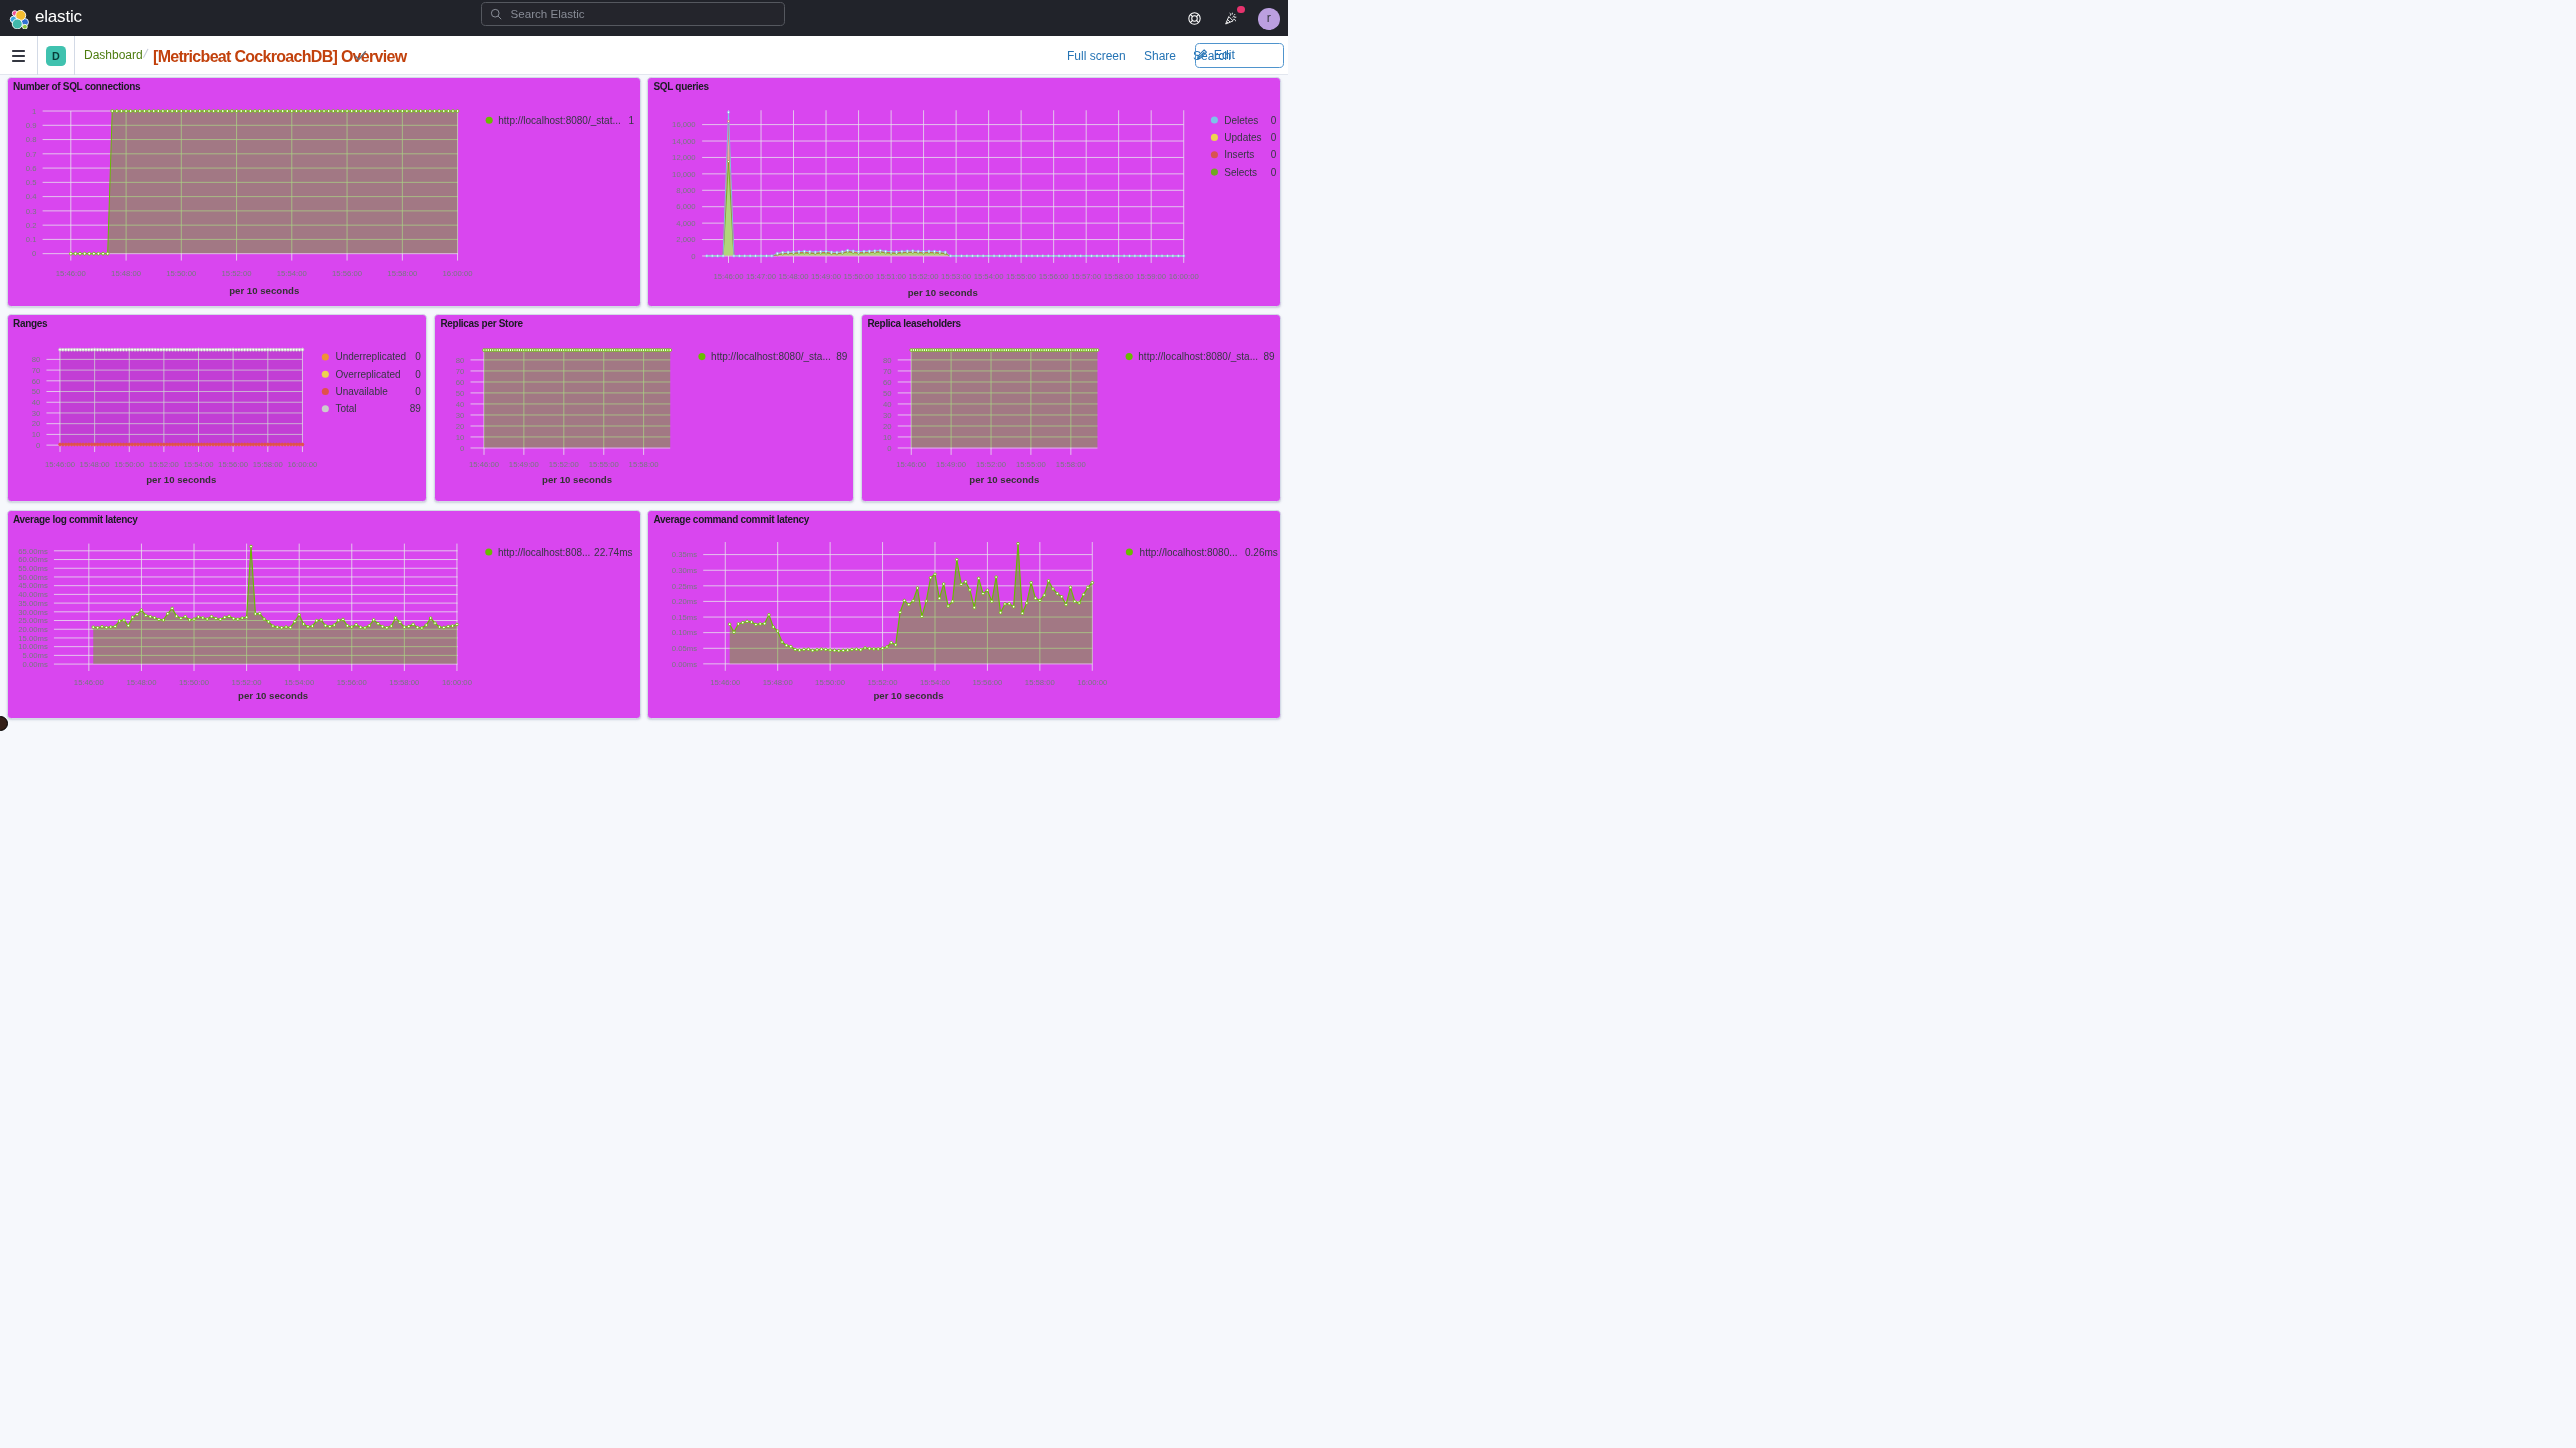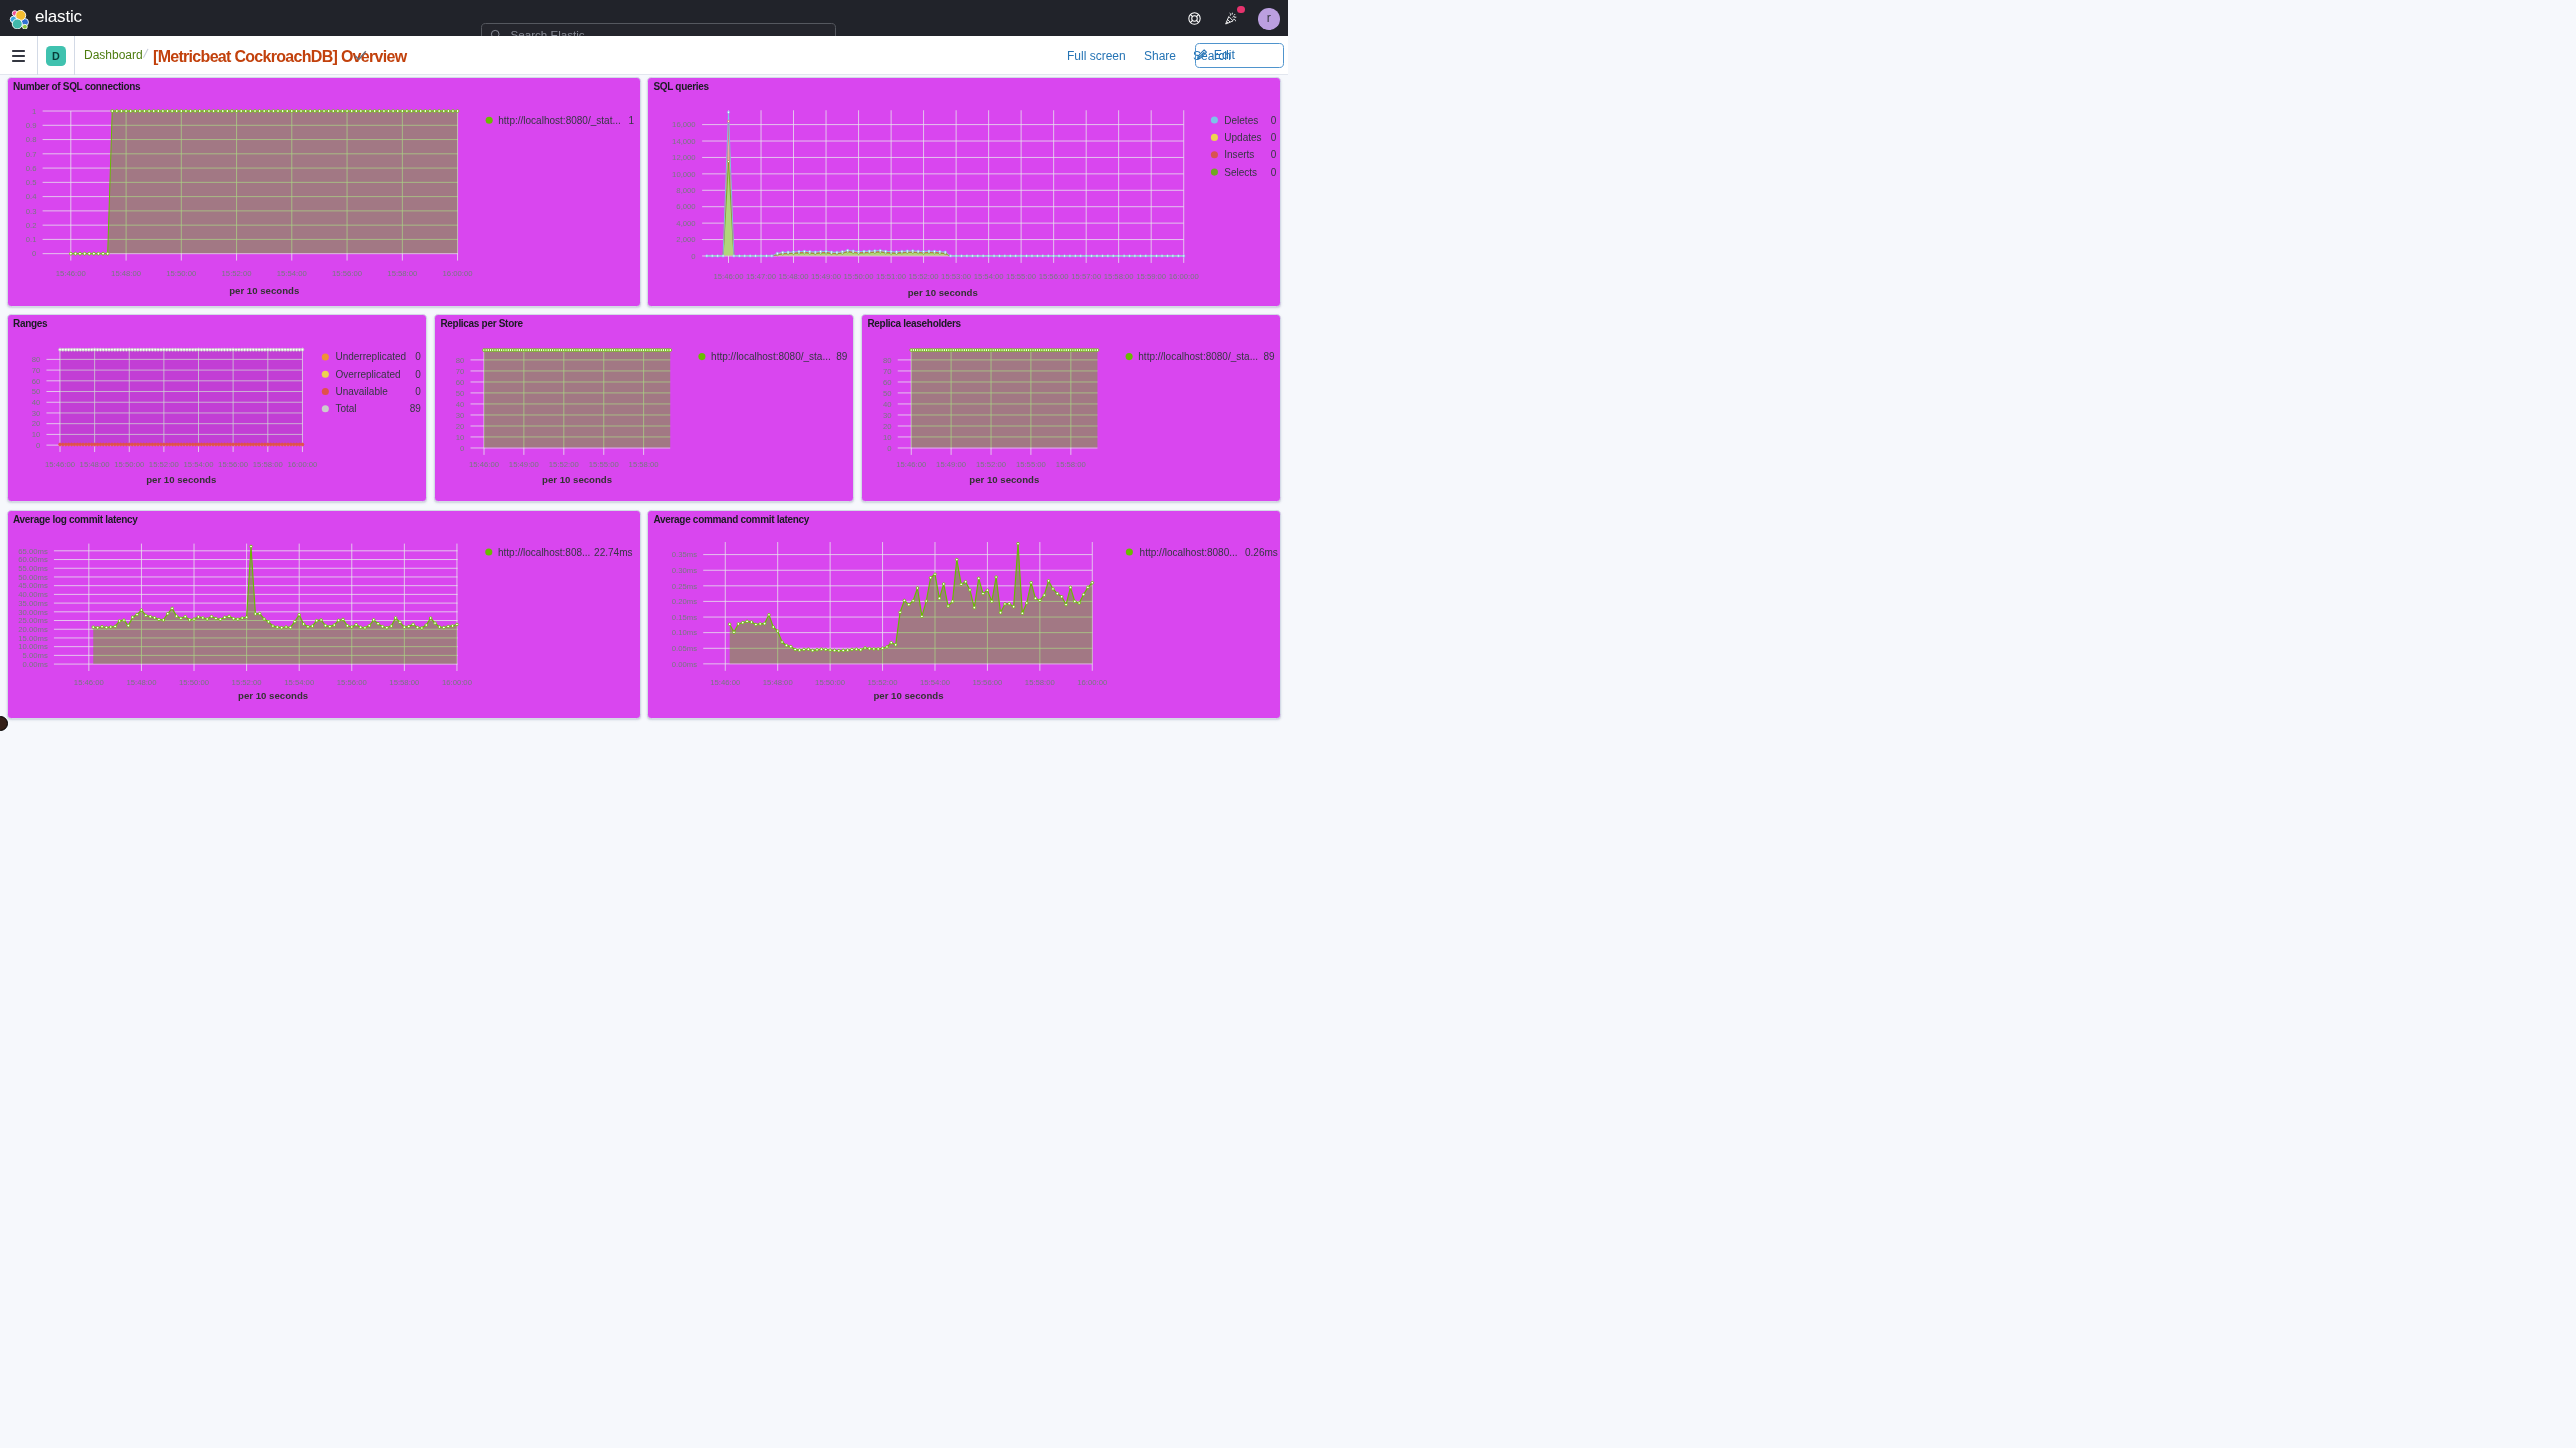--- a/index.html
+++ b/index.html
@@ -1,19 +1,19 @@
 <!DOCTYPE html>
 <html style="font-size:12.3px"><head><meta charset="utf-8">
 <style>
 * { margin:0; padding:0; box-sizing:border-box; }
 html,body { width:1288px; height:724px; overflow:hidden; font-family:"Liberation Sans",sans-serif; background:#f6f8fc; }
 .hdr { position:absolute; left:0; top:0; width:1288px; height:36px; background:#21232a; }
 .hdr .logo { position:absolute; left:9.3px; top:7.7px; }
 .hdr .brand { position:absolute; left:35px; top:7px; color:#fff; font-size:17px; letter-spacing:-0.2px; }
-.search { position:absolute; left:481px; top:23px; width:355px; height:24px; background:#24252c;
+.search { position:absolute; left:481px; top:2px; width:304px; height:24px; background:#24252c;
   border:0.8px solid #55585f; border-radius:4.6px; color:#888c96; font-size:11.6px; line-height:22.4px; }
 .search .sic { position:absolute; left:7.7px; top:5.4px; }
 .search .ph { position:absolute; left:28.5px; top:0; }
 .hicon { position:absolute; top:11.6px; }
 .avatar { position:absolute; left:1258px; top:8px; width:21.6px; height:21.6px; border-radius:50%;
   background:#bb9fe0; color:#343741; font-size:12.3px; text-align:center; line-height:21.6px; }
 .pinkdot { position:absolute; left:1237px; top:5.8px; width:7.7px; height:7.7px; border-radius:50%; background:#e6336e; }
 .nav { position:absolute; left:0; top:36px; width:1288px; height:39px; background:#fff; border-bottom:0.8px solid #e2e6ee; }
 .vsep { position:absolute; top:0; width:0.8px; height:39px; background:#d3dae6; }
 .burger { position:absolute; left:12.3px; top:14.3px; width:12.3px; }

